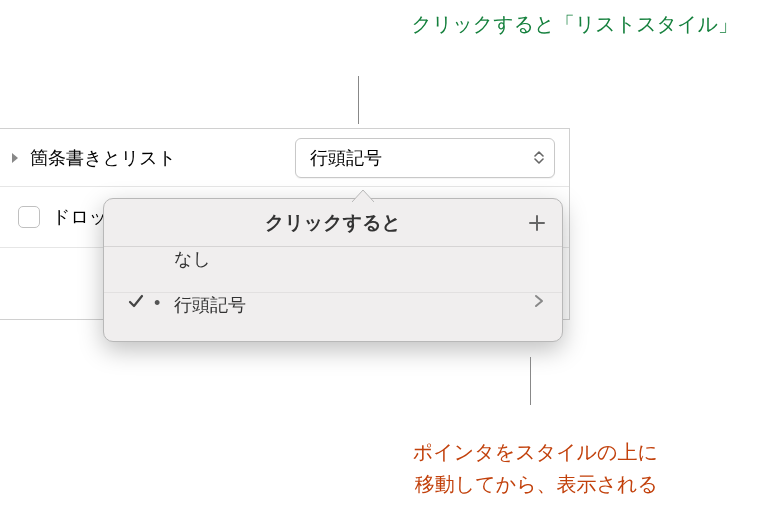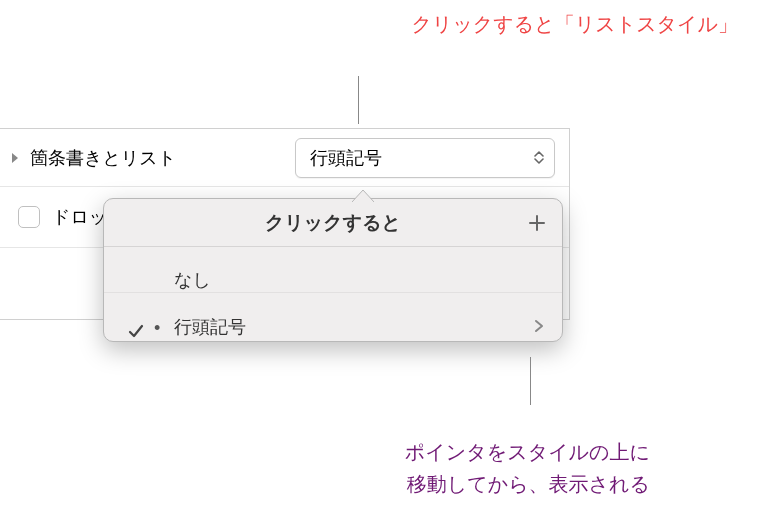--- a/index.html
+++ b/index.html
@@ -11,30 +11,30 @@
       position: relative;
       overflow: hidden;
     }
     .callout-top {
       position: absolute;
       top: 8px;
       right: 20px;
       font-size: 20px;
       line-height: 1.6;
       text-align: left;
-      color: #ef4444;
+      color: #15803d;
     }
     .callout-bottom {
       position: absolute;
       bottom: 5px;
-      right: 108px;
+      right: 100px;
       font-size: 20px;
       line-height: 1.6;
       text-align: right;
-      color: #701a75;
+      color: #c2410c;
     }
     .callout-line-top {
       position: absolute;
       width: 1px;
       height: 48px;
       background: #888;
       left: 358px;
       top: 76px;
     }
     .callout-line-bottom {
@@ -148,21 +148,21 @@
       width: 22px;
       height: 22px;
       display: flex;
       align-items: center;
       justify-content: center;
     }
     .popover-list { padding-bottom: 2px; }
     .list-item {
       height: 46px;
       display: flex;
-      align-items: flex-end;
+      align-items: flex-start;
       padding: 0 18px 0 24px;
       font-size: 18px;
       color: #333;
       border-bottom: 1px solid #e2e0e0;
     }
     .list-item:last-child { border-bottom: none; }
     .check-col {
       width: 26px;
       display: flex;
       align-items: center;

